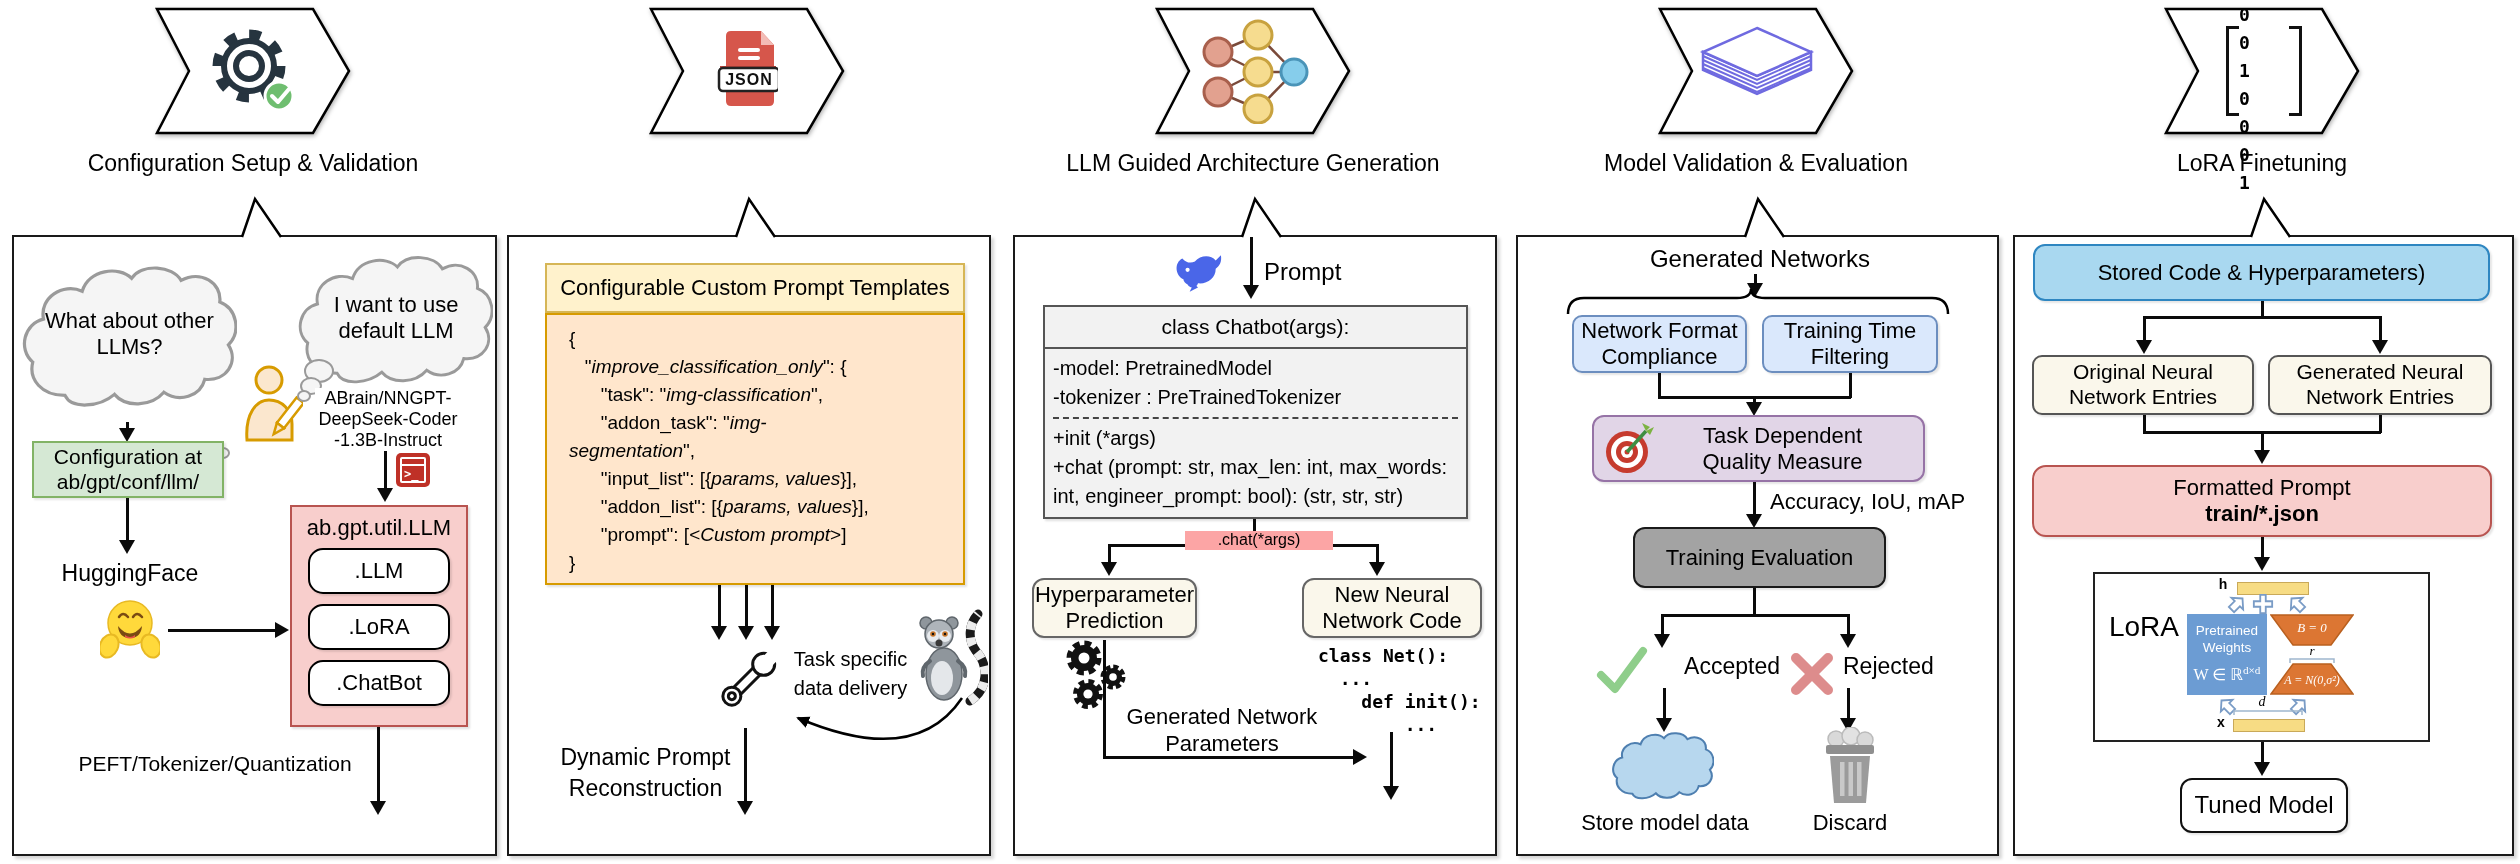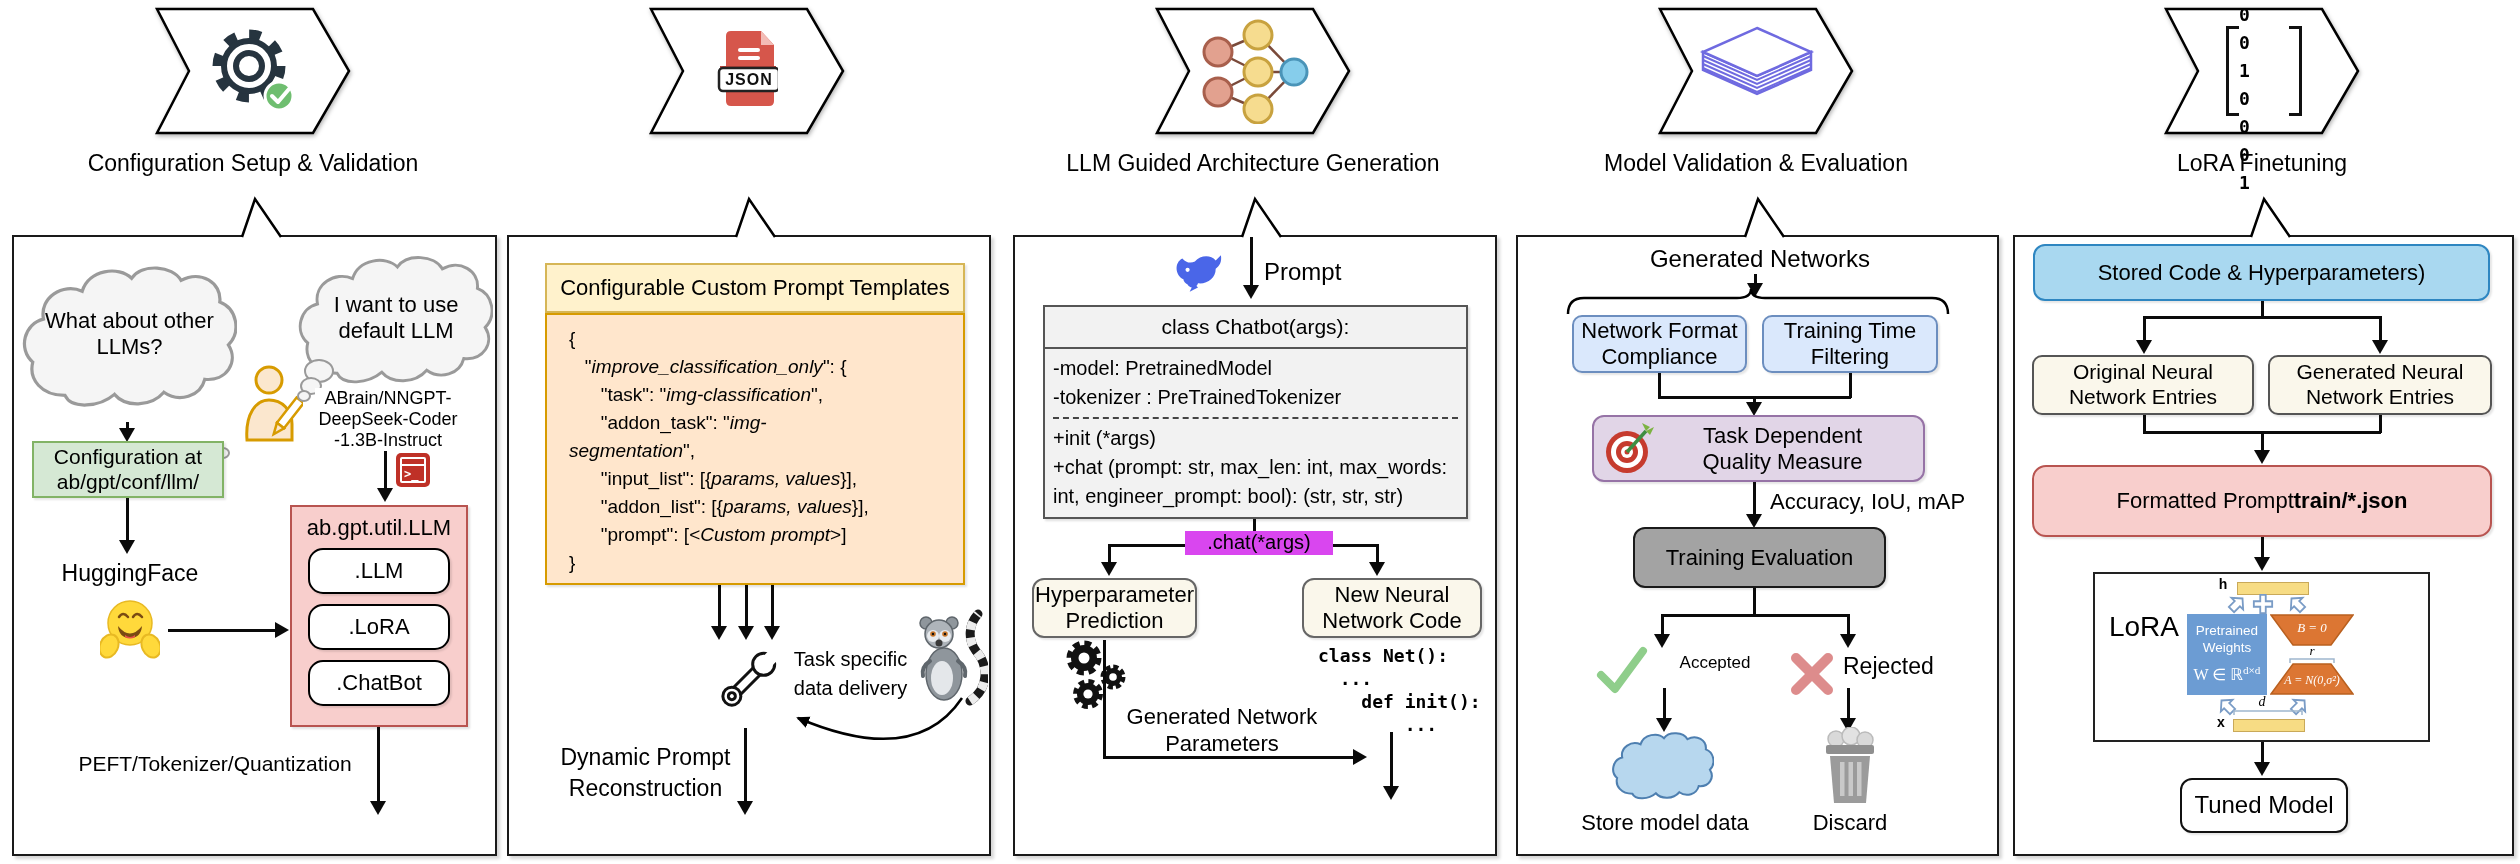--- a/index.html
+++ b/index.html
@@ -283,21 +283,21 @@
       <div>+chat (prompt: str, max_len: int, max_words: int, engineer_prompt: bool): (str, str, str)</div>
     </div>
   </div>
 
   <div class="vl" style="left:1253px;top:519px;height:27px"></div>
   <div class="hl" style="left:1108px;top:544px;width:270px"></div>
   <div class="vl" style="left:1108px;top:544px;height:20px"></div>
   <div class="ad" style="left:1101px;top:562px"></div>
   <div class="vl" style="left:1376px;top:544px;height:20px"></div>
   <div class="ad" style="left:1369px;top:562px"></div>
-  <div class="lbl" style="left:1185px;top:531px;width:140px;font-size:20px;background:#d946ef;padding:0 4px">.chat(*args)</div>
+  <div class="lbl" style="left:1185px;top:531px;width:140px;font-size:16px;background:#fca5a5;padding:0 4px">.chat(*args)</div>
 
   <div class="box" style="left:1032px;top:578px;width:165px;height:60px;background:#FAF7EB;border-color:#666;border-radius:12px;font-size:22px">
     <span>Hyperparameter
 Prediction</span>
   </div>
   <div class="box" style="left:1302px;top:578px;width:180px;height:60px;background:#FAF7EB;border-color:#666;border-radius:12px;font-size:22px">
     <span>New Neural
 Network Code</span>
   </div>
 
@@ -375,21 +375,21 @@
   <div class="vl" style="left:1753px;top:588px;height:28px"></div>
   <div class="hl" style="left:1661px;top:614px;width:188px"></div>
   <div class="vl" style="left:1661px;top:614px;height:22px"></div>
   <div class="ad" style="left:1654px;top:634px"></div>
   <div class="vl" style="left:1847px;top:614px;height:22px"></div>
   <div class="ad" style="left:1840px;top:634px"></div>
 
   <svg class="abs" style="left:1595px;top:645px" width="54" height="54">
     <path d="M6 30 L20 44 L48 6" fill="none" stroke="#8FCE8B" stroke-width="8" stroke-linecap="round" stroke-linejoin="round"></path>
   </svg>
-  <div class="lbl" style="left:1650px;top:653px;width:130px;font-size:17px;text-align:center">Accepted</div>
+  <div class="lbl" style="left:1650px;top:653px;width:130px;font-size:23px;text-align:right">Accepted</div>
   <svg class="abs" style="left:1788px;top:650px" width="48" height="48">
     <line x1="8" y1="8" x2="40" y2="40" stroke="#DD8C8C" stroke-width="10" stroke-linecap="round"></line>
     <line x1="40" y1="8" x2="8" y2="40" stroke="#DD8C8C" stroke-width="10" stroke-linecap="round"></line>
   </svg>
   <div class="lbl" style="left:1843px;top:653px;width:130px;font-size:23px;text-align:left">Rejected</div>
 
   <div class="vl" style="left:1663px;top:688px;height:32px"></div>
   <div class="ad" style="left:1656px;top:718px"></div>
   <div class="vl" style="left:1847px;top:688px;height:32px"></div>
   <div class="ad" style="left:1840px;top:718px"></div>
@@ -429,21 +429,21 @@
     <span>Generated Neural
 Network Entries</span>
   </div>
 
   <div class="vl" style="left:2143px;top:415px;height:18px"></div>
   <div class="vl" style="left:2379px;top:415px;height:18px"></div>
   <div class="hl" style="left:2143px;top:431px;width:238px"></div>
   <div class="vl" style="left:2261px;top:431px;height:21px"></div>
   <div class="ad" style="left:2254px;top:450px"></div>
 
-  <div class="box" style="left:2032px;top:465px;width:460px;height:72px;background:#F8CECC;border-color:#B85450;border-radius:14px;font-size:22px;">
+  <div class="box" style="left:2032px;top:465px;width:460px;height:72px;background:#F8CECC;border-color:#B85450;border-radius:14px;font-size:22px;flex-direction:column">
     <span>Formatted Prompt</span>
     <span style="font-weight:bold">train/*.json</span>
   </div>
 
   <div class="vl" style="left:2261px;top:537px;height:22px"></div>
   <div class="ad" style="left:2254px;top:557px"></div>
 
   <div class="abs" style="left:2093px;top:572px;width:337px;height:170px;border:2.5px solid #222;box-sizing:border-box;background:#fff"></div>
   <div class="lbl" style="left:2104px;top:610px;width:80px;font-size:28px">LoRA</div>
   <div class="abs" style="left:2237px;top:582px;width:70px;height:11px;background:#F7DC84;border:1px solid #C9A959"></div>

